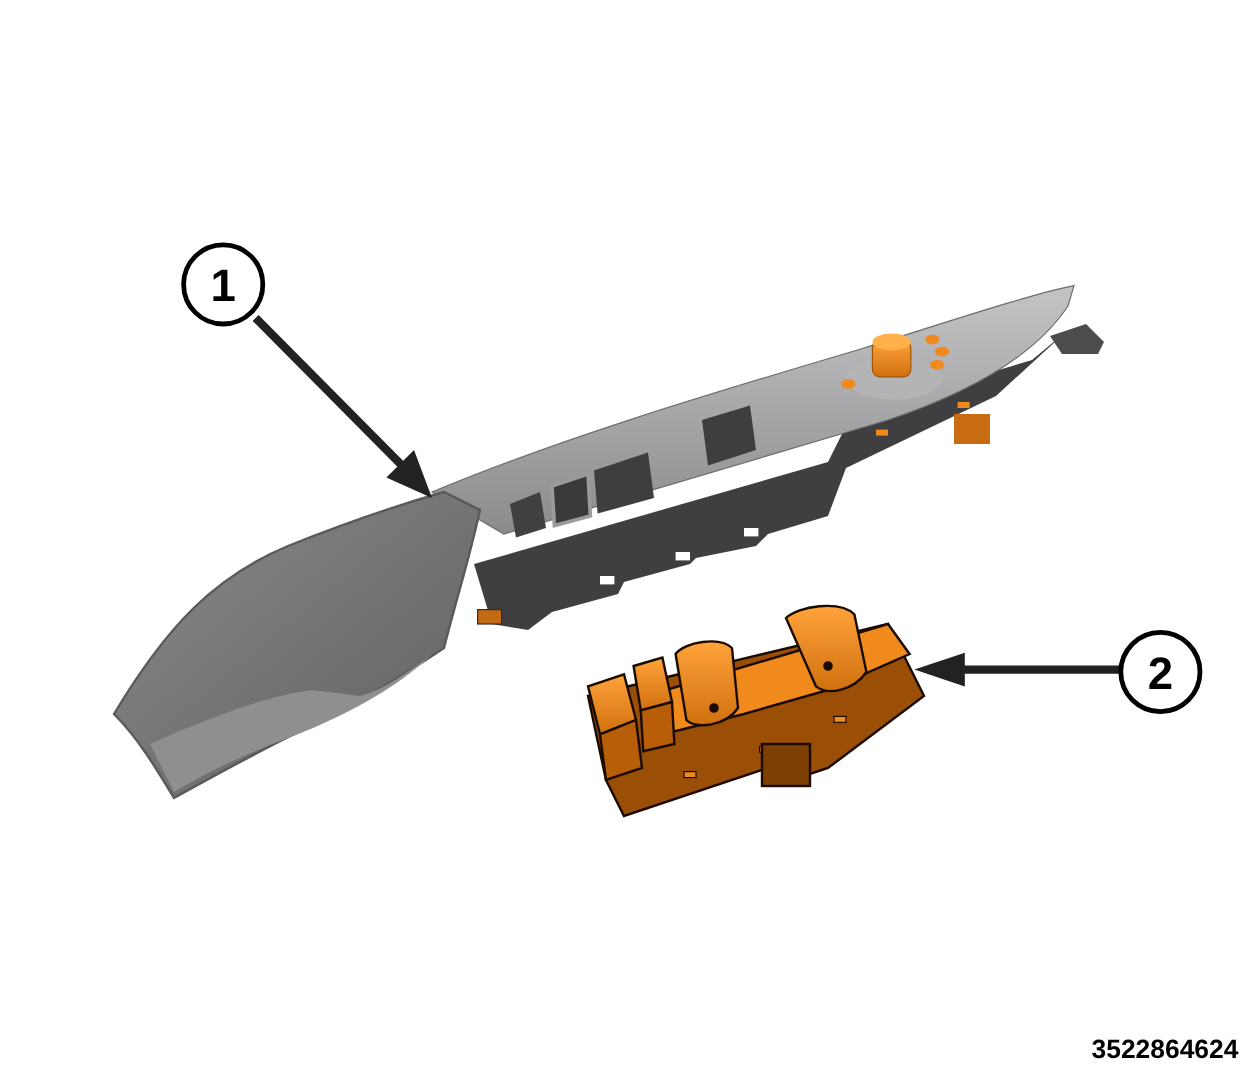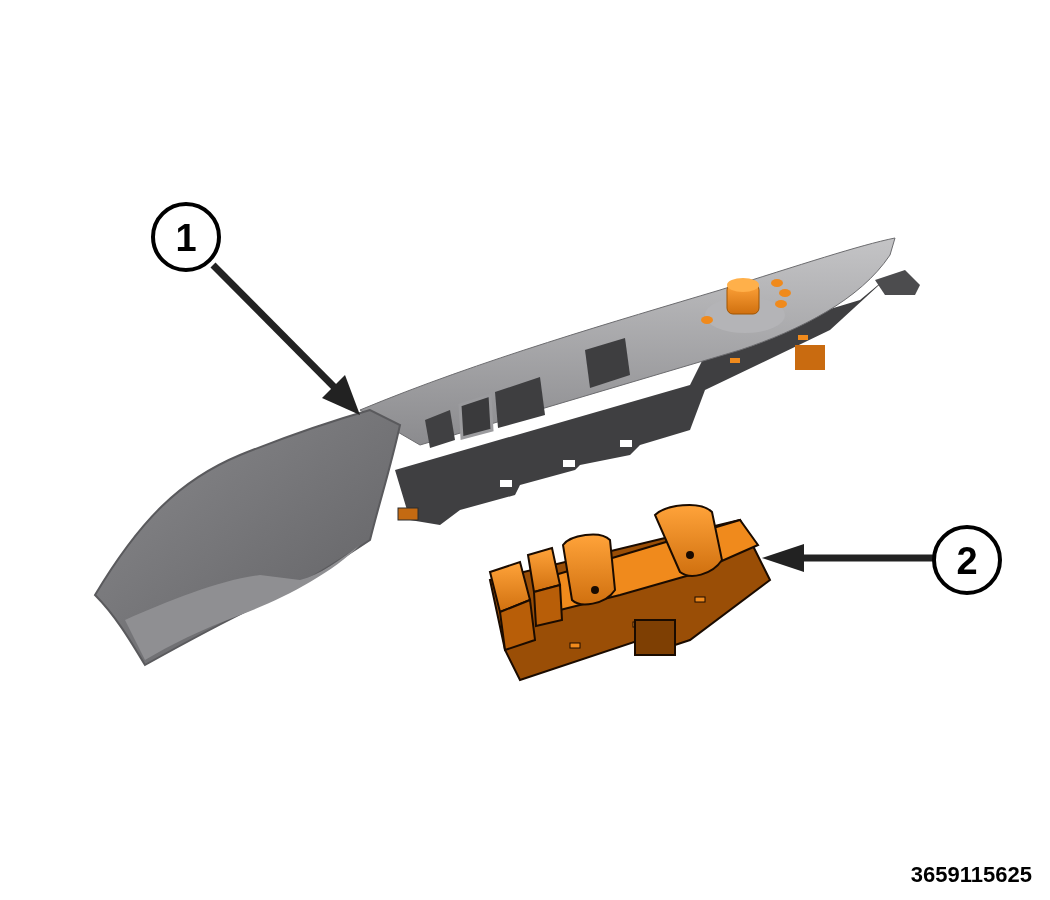--- a/index.html
+++ b/index.html
@@ -100,13 +100,13 @@
   </g>
 
   <g>
     <line x1="800" y1="558" x2="935" y2="558" stroke="#222" stroke-width="7"></line>
     <polygon points="762,558 804,544 804,572" fill="#222"></polygon>
     <circle cx="967" cy="560" r="33" fill="#fff" stroke="#000" stroke-width="4"></circle>
     <text class="callout-text" x="967" y="574" text-anchor="middle">2</text>
   </g>
 </svg>
 
-<div class="fig-id">3659115625</div>
+<div class="fig-id">3522864624</div>
 
 </body></html>

